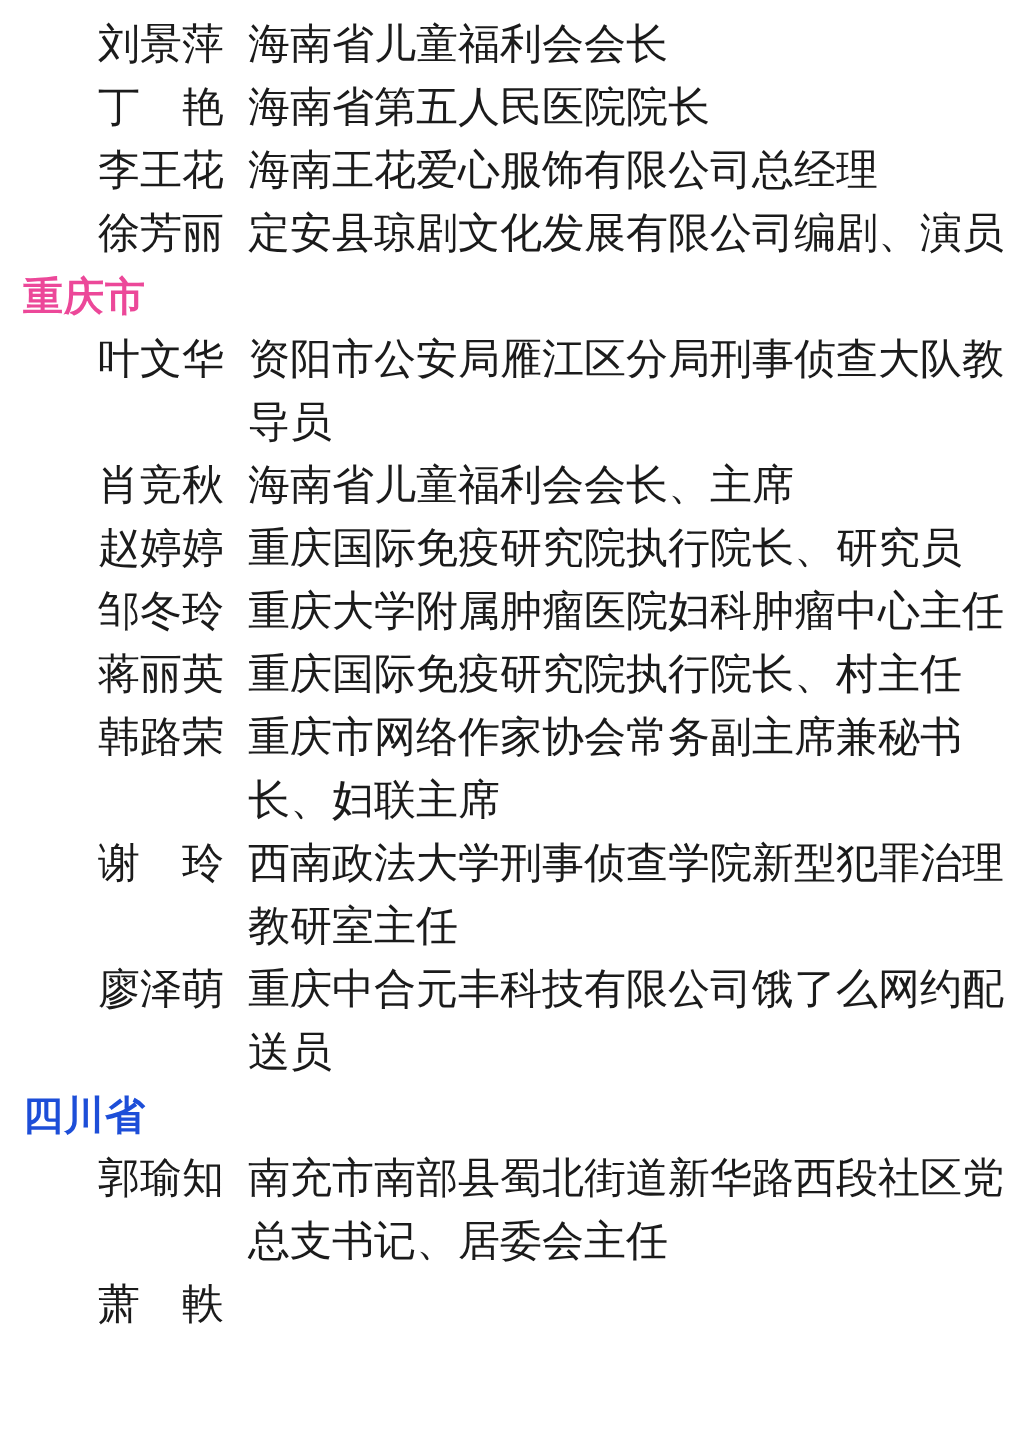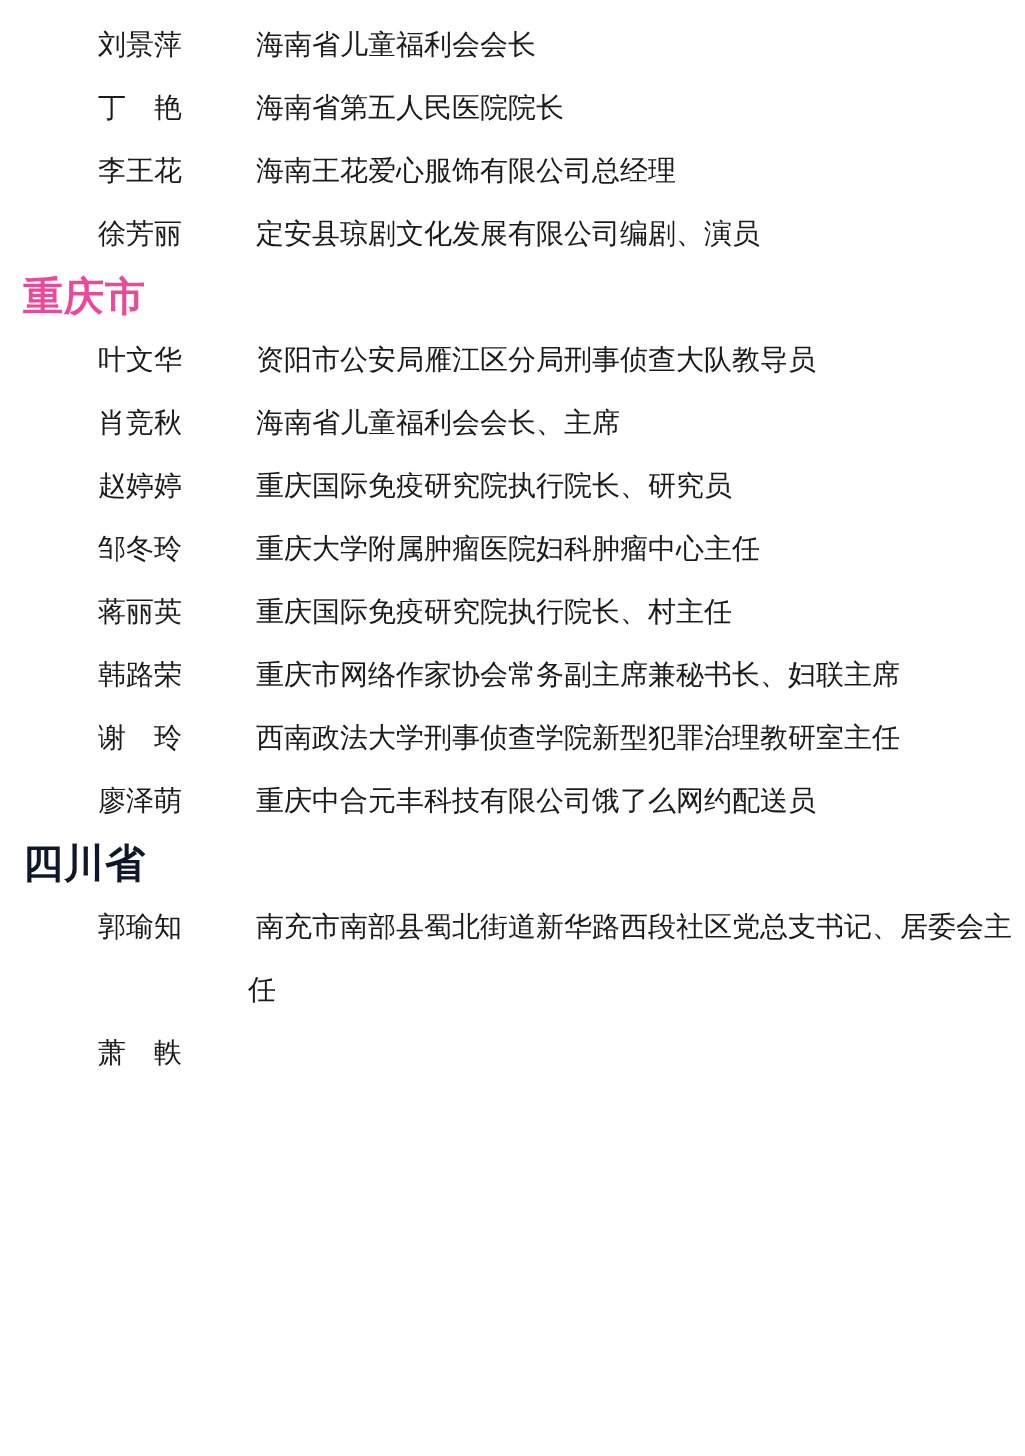--- a/index.html
+++ b/index.html
@@ -19,33 +19,33 @@
     font-weight: 700;
     font-size: 40px;
     line-height: 63px;
     color: #111111;
     letter-spacing: 1px;
   }
   .entry {
     position: relative;
     margin-left: 248px;
     width: 766px;
-    font-size: 28px;
+    font-size: 42px;
     line-height: 63px;
     word-break: normal;
     line-break: strict;
   }
   .name {
     position: absolute;
     left: -150px;
     top: 0;
     width: 150px;
     white-space: nowrap;
   }
-  .title { display: inline; margin-left: 8px; }
+  .title { display: inline; }
 </style>
 </head>
 <body style="background: rgb(255, 255, 255); color: rgb(27, 27, 27);">
 
 <main id="content">
 
   <section>
     <div class="entries">
   <div class="entry">
     <span class="name">刘景萍</span>
@@ -109,21 +109,21 @@
   </div>
 
   <div class="entry">
     <span class="name">廖泽萌</span>
     <span class="title">重庆中合元丰科技有限公司饿了么网约配送员</span>
   </div>
 </div>
   </section>
 
   <section>
-    <h2 class="province" style="color: #0f172a;">四川省</h2>
+    <h2 class="province" style="color: #1d4ed8;">四川省</h2>
     <div class="entries">
   <div class="entry">
     <span class="name">郭瑜知</span>
     <span class="title">南充市南部县蜀北街道新华路西段社区党总支书记、居委会主任</span>
   </div>
 
   <div class="entry">
     <span class="name">萧　軼</span>
   </div>
 </div>

